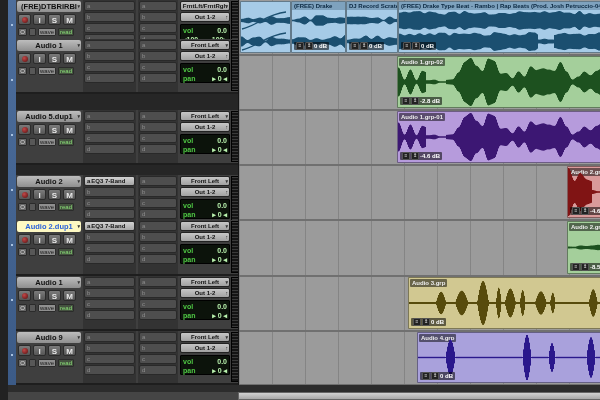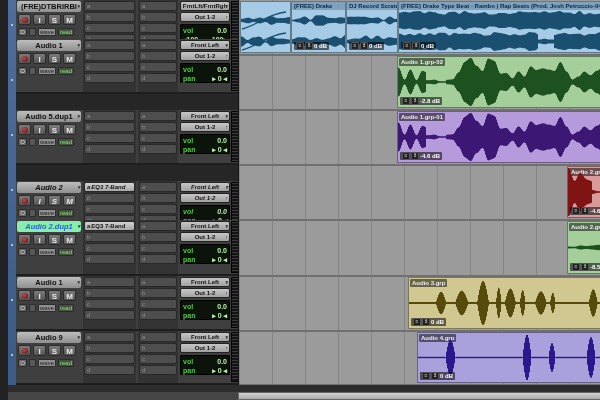--- a/index.html
+++ b/index.html
@@ -13,21 +13,21 @@
   .rail-home{position:absolute;left:1px;top:390px;font-size:6px;color:#cfd8e6;}
   
   .controls{position:absolute;left:8px;top:0;width:222px;height:385px;background:#262626;}
   .track-row{position:absolute;left:0;width:222px;background:#3f3f3f;
     border-bottom:2px solid #1e1e1e;box-sizing:border-box;}
   .tcol-name{position:absolute;left:1px;top:0;width:64px;height:100%;}
   .name-bar{position:absolute;left:0;top:1px;width:64px;height:11px;
     background:linear-gradient(180deg,#bdbdbd,#8f8f8f);border-radius:2px;
     font-size:7.5px;font-weight:bold;color:#111;line-height:11px;text-align:center;
     overflow:hidden;white-space:nowrap;}
-  .track-row.selected .name-bar{background:#86efac;color:#2b62d9;font-style:italic;}
+  .track-row.selected .name-bar{background:#fef9c3;color:#2b62d9;}
   .name-bar .dd{position:absolute;right:1px;top:0;font-size:5px;color:#333;}
   .btn-row{position:absolute;left:1px;top:14px;display:flex;gap:2px;}
   .tbtn{width:13px;height:11px;border-radius:2px;background:linear-gradient(180deg,#7b7b7b,#565656);
     border:1px solid #2b2b2b;color:#e8e8e8;font-size:8px;font-weight:bold;line-height:11px;
     text-align:center;box-sizing:border-box;}
   .rec-dot{display:inline-block;width:6px;height:6px;border-radius:50%;margin-top:2px;
     background:radial-gradient(circle at 35% 35%,#c24848,#571010);}
   .mini-row{position:absolute;left:1px;top:28px;display:flex;gap:2px;}
   .mbtn{height:8px;border-radius:1px;background:#666;border:1px solid #2b2b2b;color:#ddd;
     font-size:6px;line-height:7px;text-align:center;box-sizing:border-box;padding:0 1px;}
@@ -255,21 +255,21 @@
         <div class="vp-row mono-pan">
               <span>pan</span>
               <span class="vp-val">▸ 0 ◂</span>
             </div>
 
       </div>
     </div>
     <div class="tcol-meter"></div>
   </div>
 
-  <div class="track-row" style="top: 181px; height: 55px; font-style: italic;">
+  <div class="track-row" style="top: 175px; height: 55px;">
     <div class="tcol-name">
       <div class="name-bar">
         <span>Audio 2</span>
         <span class="dd">▾</span>
       </div>
       <div class="btn-row">
         <div class="tbtn"><span class="rec-dot"></span></div>
         <div class="tbtn">I</div>
         <div class="tbtn">S</div>
         <div class="tbtn">M</div>

